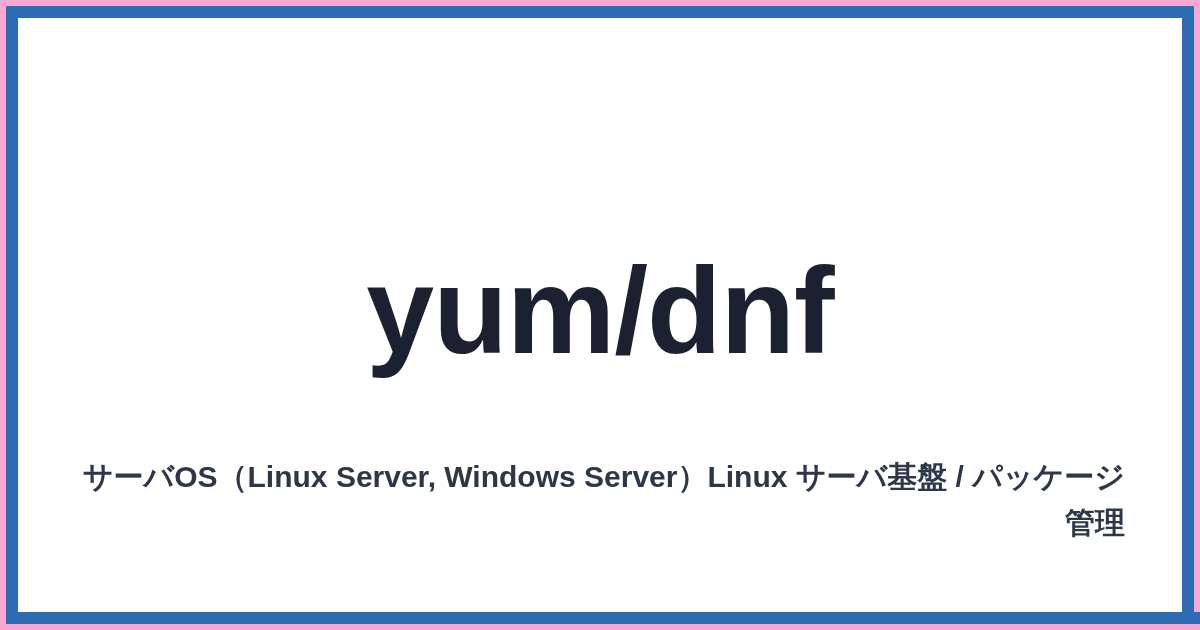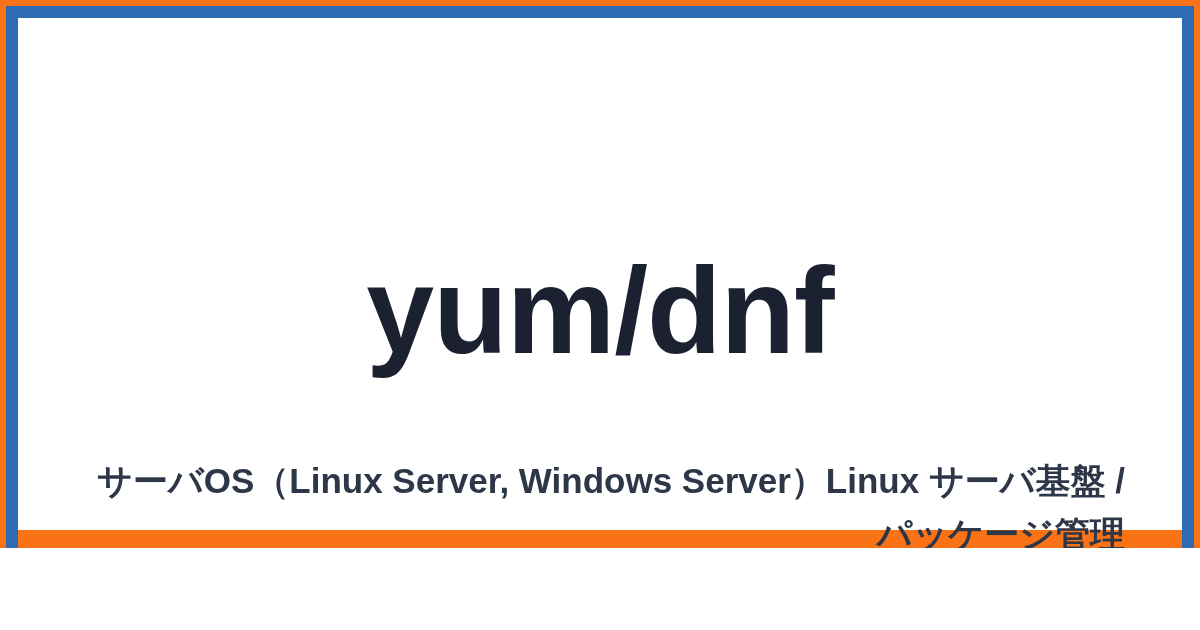--- a/index.html
+++ b/index.html
@@ -5,22 +5,22 @@
 <style>
   html, body {
     margin: 0;
     padding: 0;
     background: #ffffff;
   }
 
   .slide-canvas {
     position: relative;
     width: 1200px;
-    height: 548px;
-    background: #f97316;
+    height: 630px;
+    background: #f9a8d4;
     box-sizing: border-box;
     overflow: hidden;
     font-family: "Liberation Sans", "DejaVu Sans", sans-serif;
     padding-left: 48px;
   }
 
   
   .frame-bar {
     position: absolute;
     background: #2D6CB2;
@@ -62,21 +62,21 @@
     position: absolute;
     left: 40px;
     right: 57px;
     top: 436px;
     text-align: right;
   }
 
   .slide-subtitle {
     display: block;
     margin: 0;
-    font-size: 35px;
+    font-size: 30px;
     font-weight: 700;
     line-height: 1.52;
     color: #2D3748;
   }
 </style>
 </head>
 <body>
 
 <div class="slide-canvas">
 

